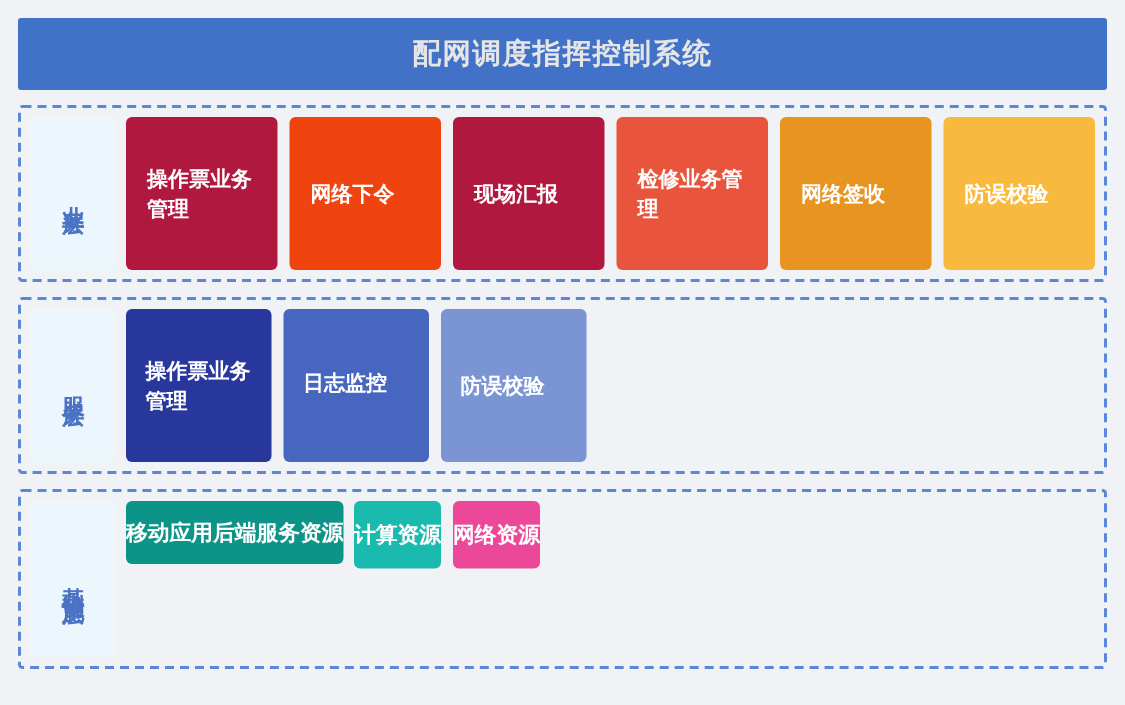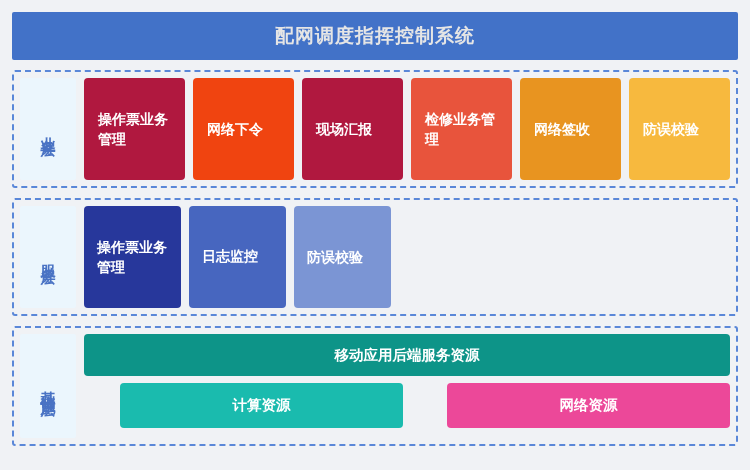--- a/index.html
+++ b/index.html
@@ -74,21 +74,21 @@
 
   .layer-body {
     flex: 1;
     display: flex;
     gap: 8px;
     min-width: 0;
   }
   .layer-body-col {
     flex: 1;
     display: flex;
-    flex-direction: column;
+    flex-direction: row;
     gap: 7px;
     min-width: 0;
   }
   .infra-row {
     display: flex;
     gap: 8px;
     min-width: 0;
   }
 
   
@@ -125,21 +125,20 @@
     font-size: 14.5px;
     font-weight: bold;
   }
   .card-infra {
     flex: 1;
     min-width: 0;
     height: 45px;
     justify-content: center;
     font-size: 14.5px;
     font-weight: bold;
-    margin-left: 36px;
   }
 </style>
 </head>
 <body style="background: rgb(240, 242, 245);">
 
 <div class="page">
 
   <div class="header" style="background: rgb(66, 114, 200);">
     <div class="header-title">配网调度指挥控制系统</div>
   </div>

